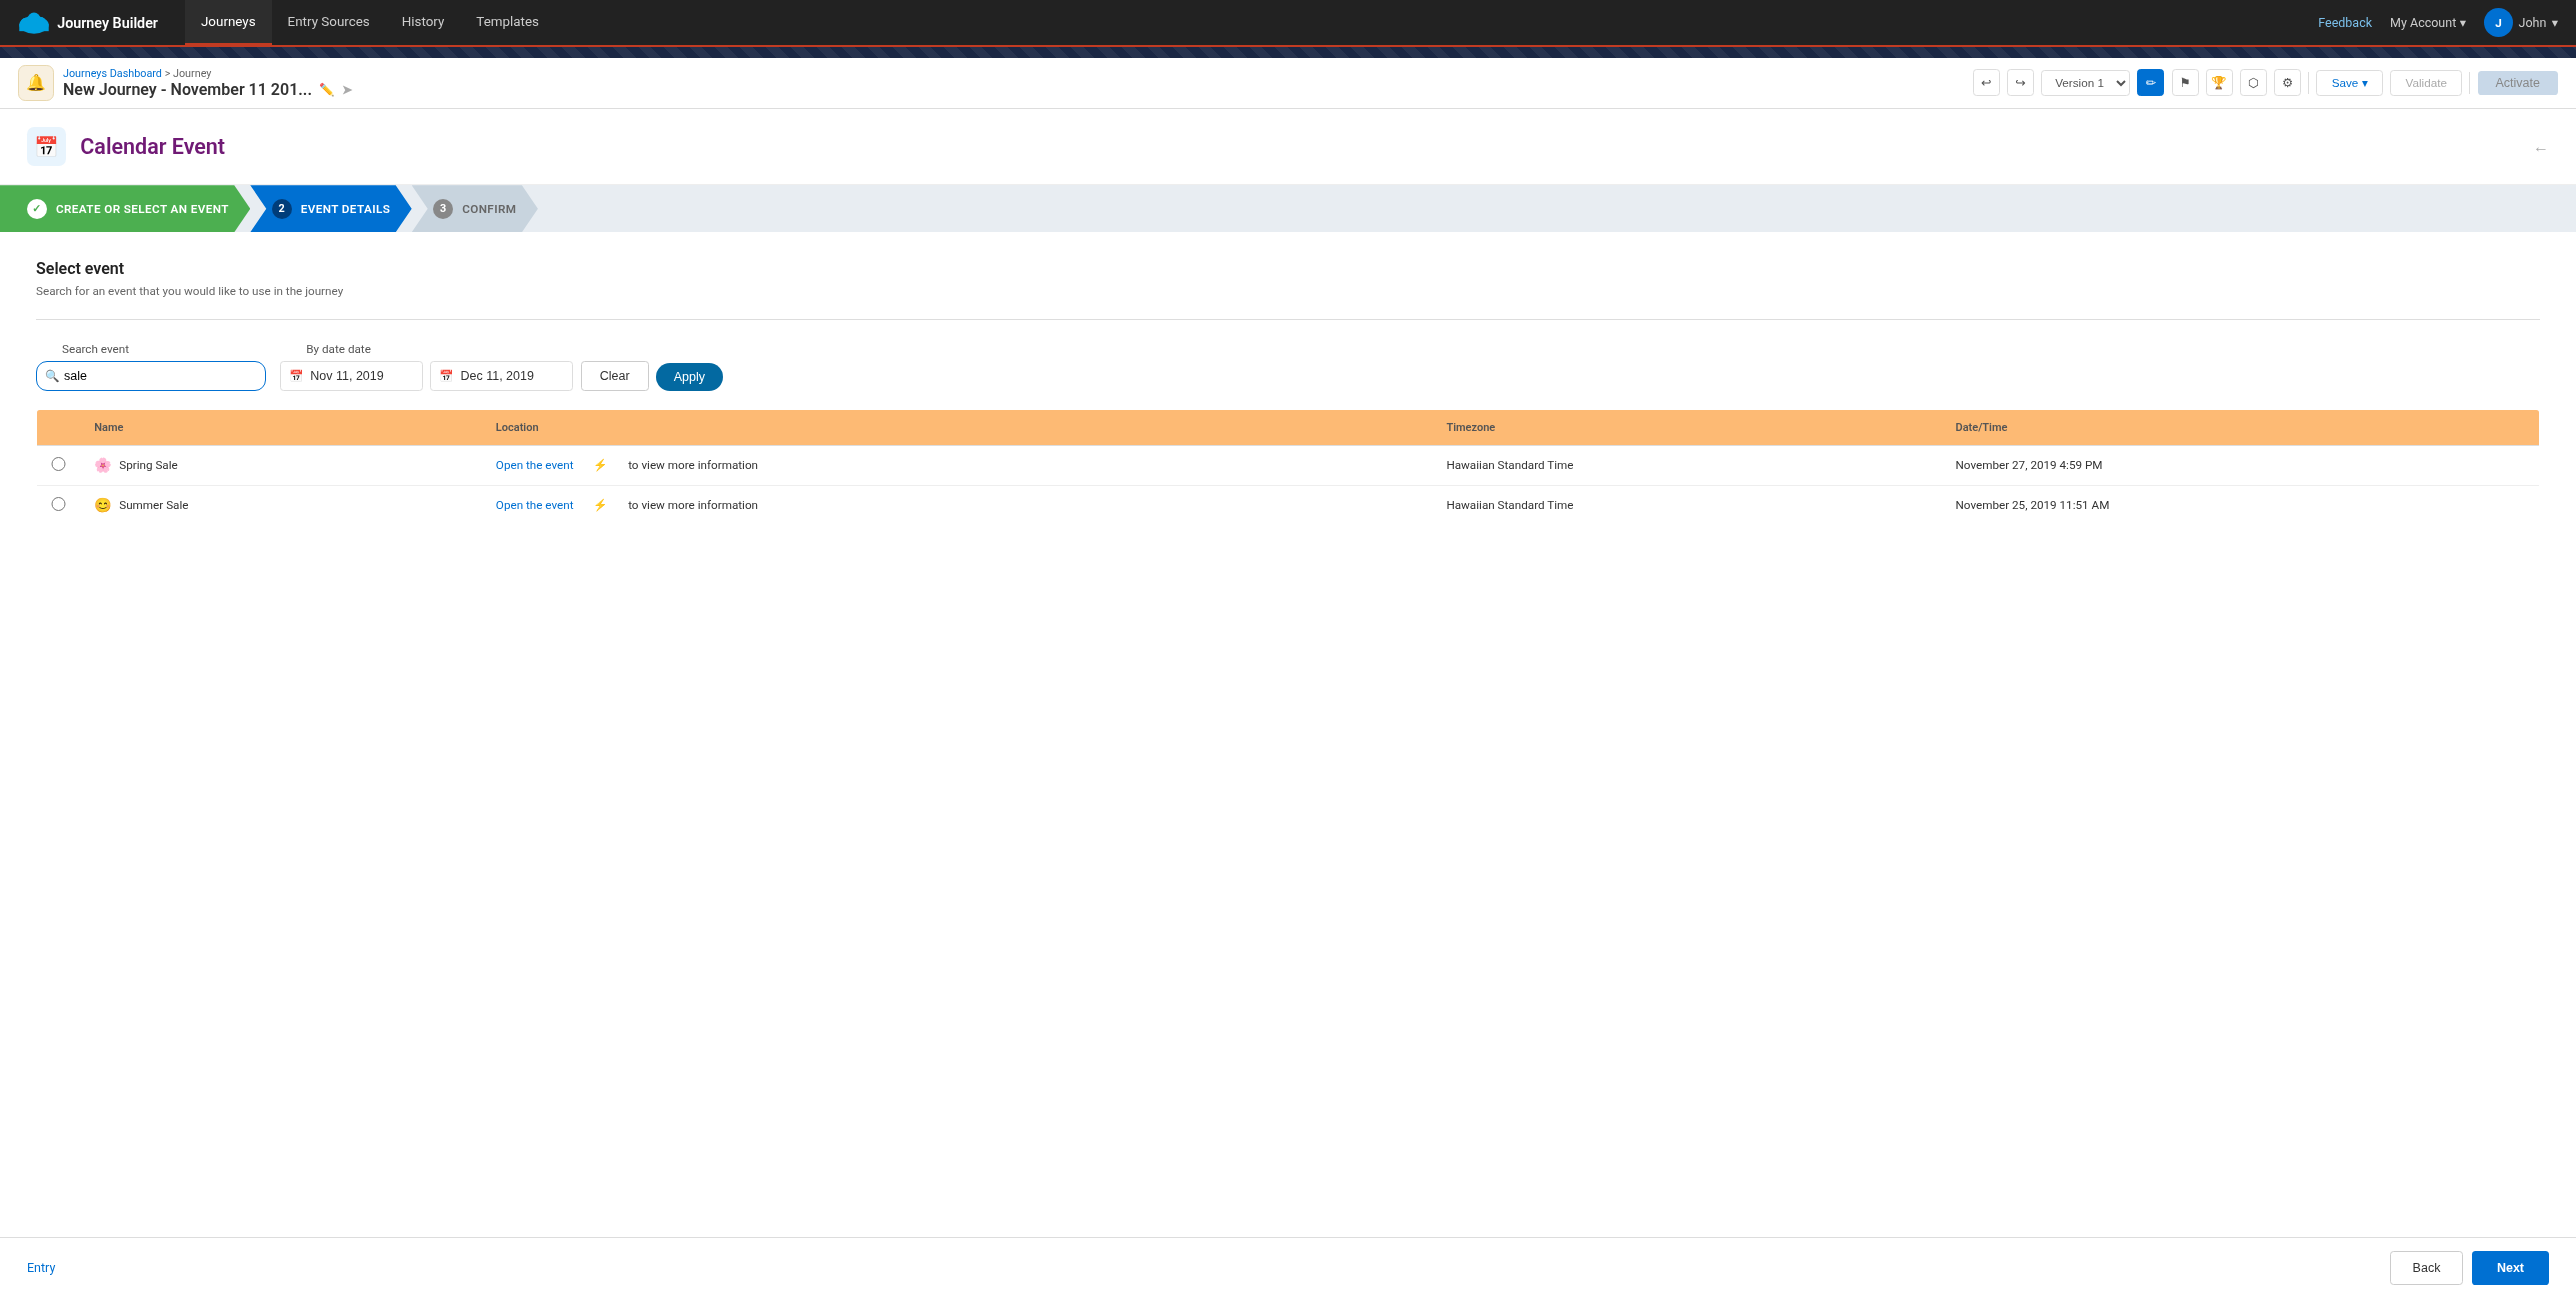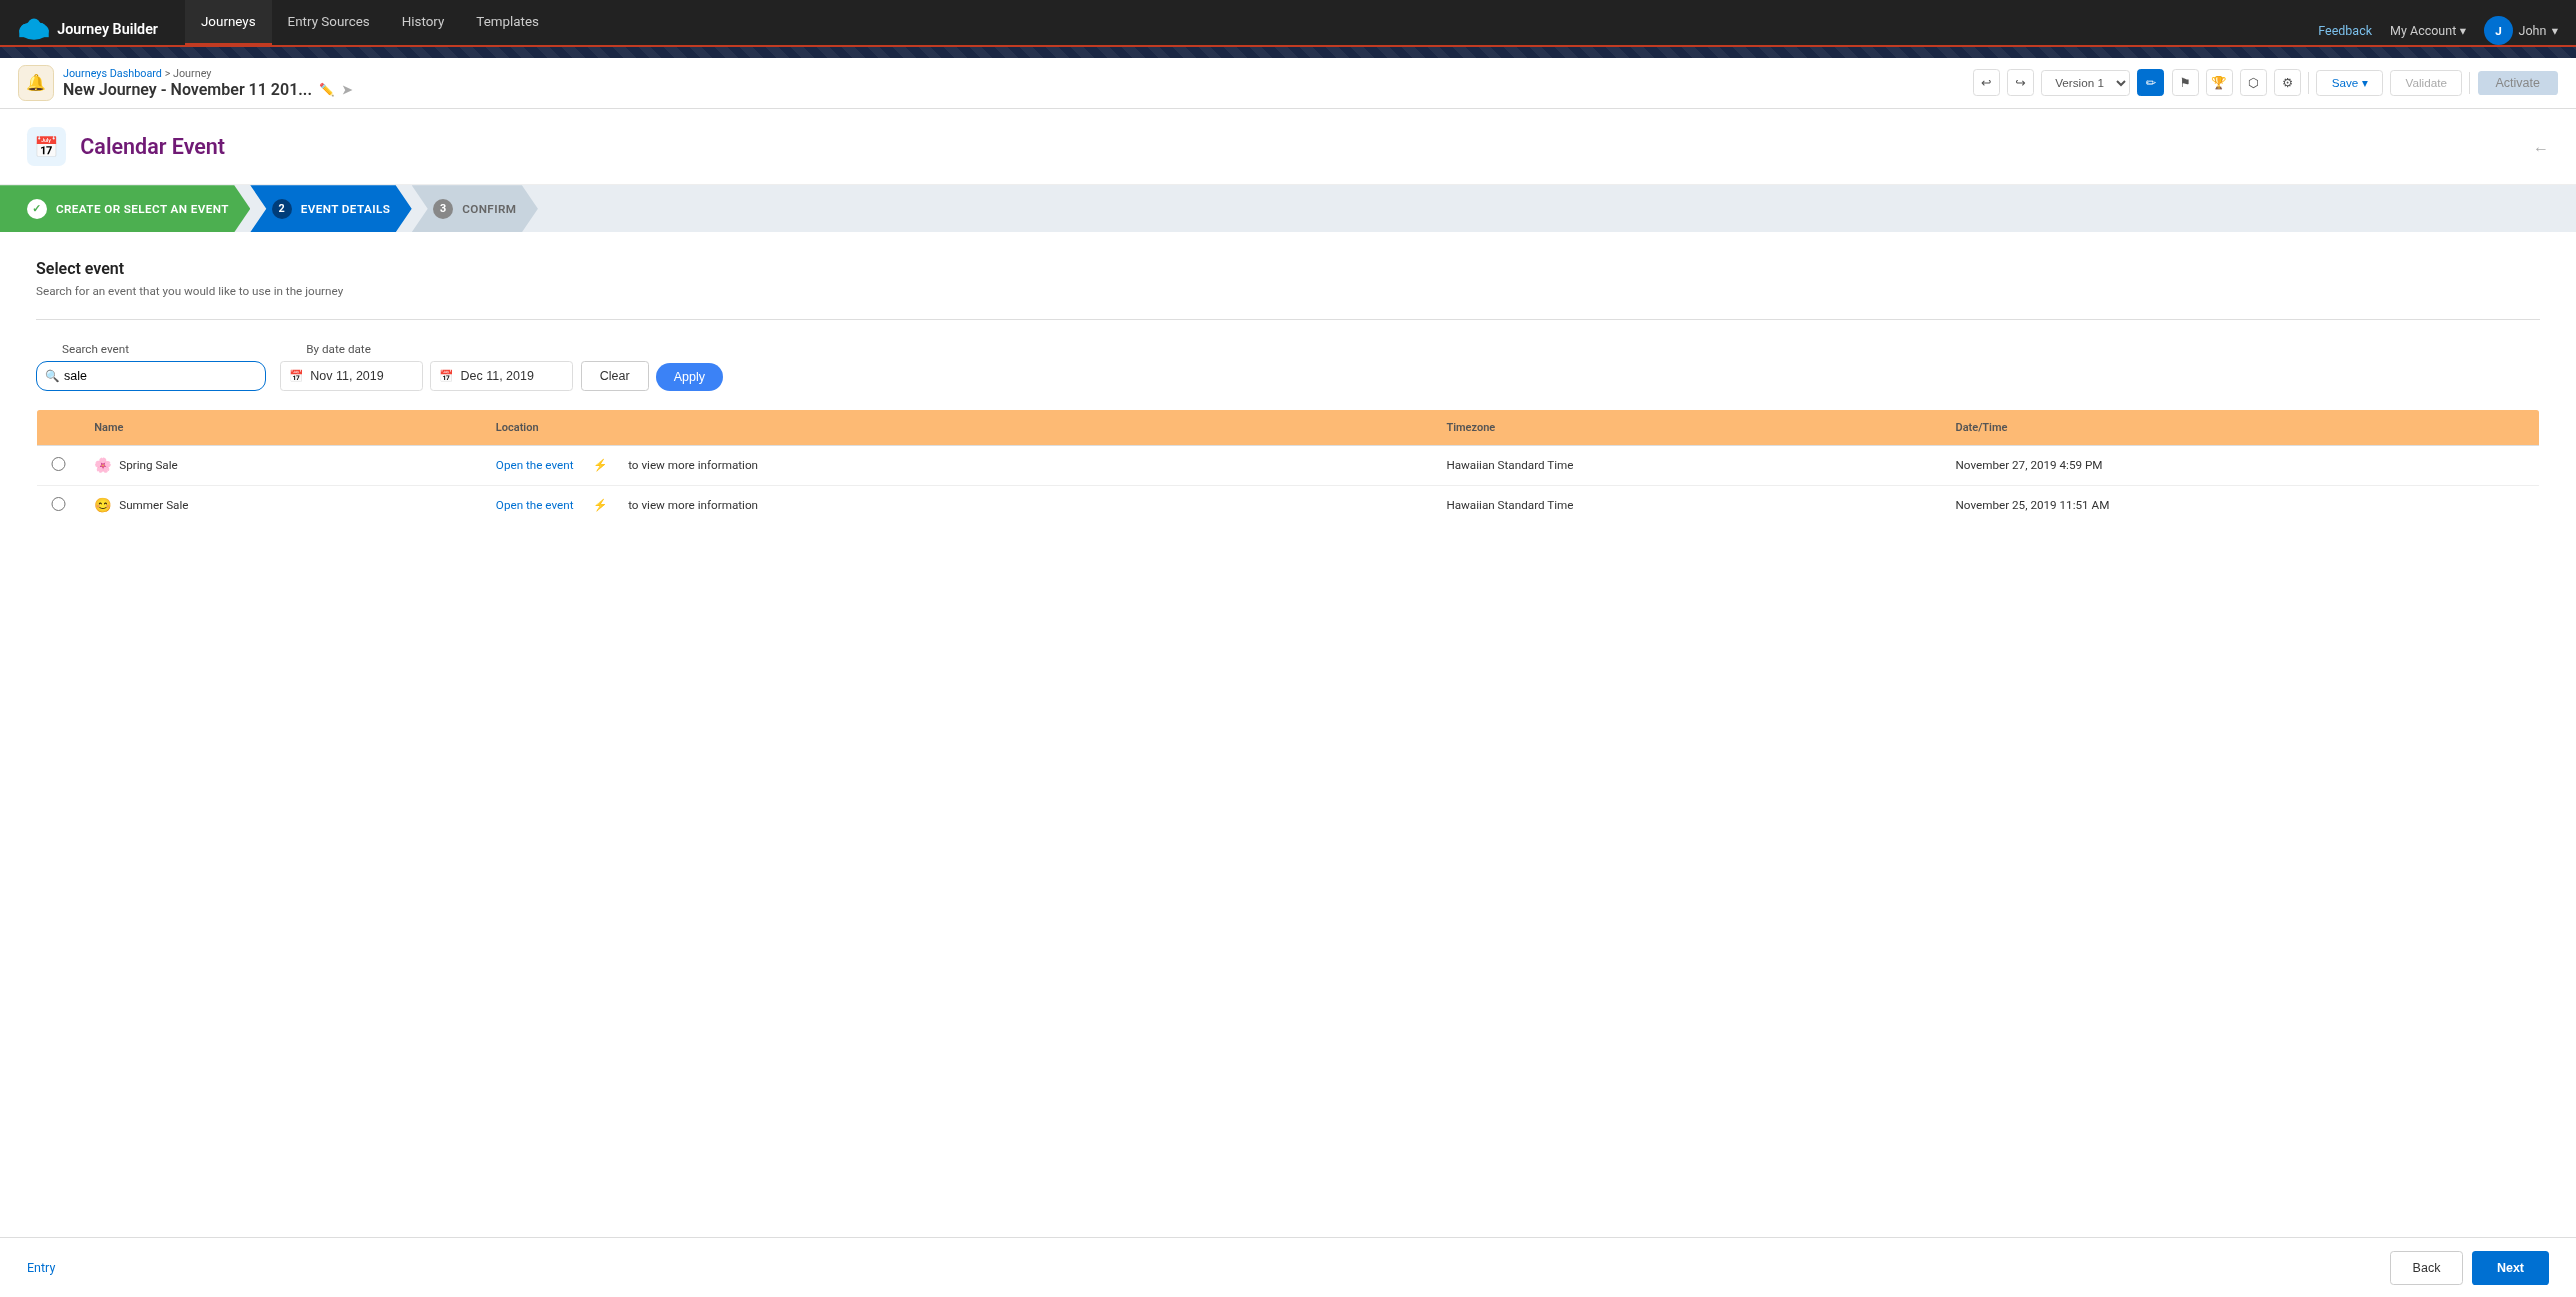--- a/index.html
+++ b/index.html
@@ -4,21 +4,21 @@
   <style>
     * { box-sizing: border-box; margin: 0; padding: 0; }
     body { font-family: -apple-system, BlinkMacSystemFont, 'Segoe UI', Roboto, sans-serif; background: #f4f6f9; font-size: 12.5px; color: #333; }
 
     
     .top-nav {
       background: #1a1a2e;
       background: #222;
       height: 47px;
       display: flex;
-      align-items: flex-end;
+      align-items: center;
       padding: 0 18px;
       position: relative;
       border-bottom: 2.7px solid #c23b22;
     }
     .top-nav-brand {
       display: flex;
       align-items: center;
       gap: 7.2px;
       color: white;
       font-size: 14.3px;
@@ -271,21 +271,21 @@
       padding: 7.2px 18px;
       background: white;
       border: 0.9px solid #ccc;
       border-radius: 3.6px;
       cursor: pointer;
       font-size: 12.5px;
       color: #333;
     }
     .apply-btn {
       padding: 7.2px 18px;
-      background: #3b82f6;
+      background: #0369a1;
       border: none;
       border-radius: 14px;
       cursor: pointer;
       font-size: 12.5px;
       color: white;
       font-weight: 500;
     }
 
     
     .events-table {

